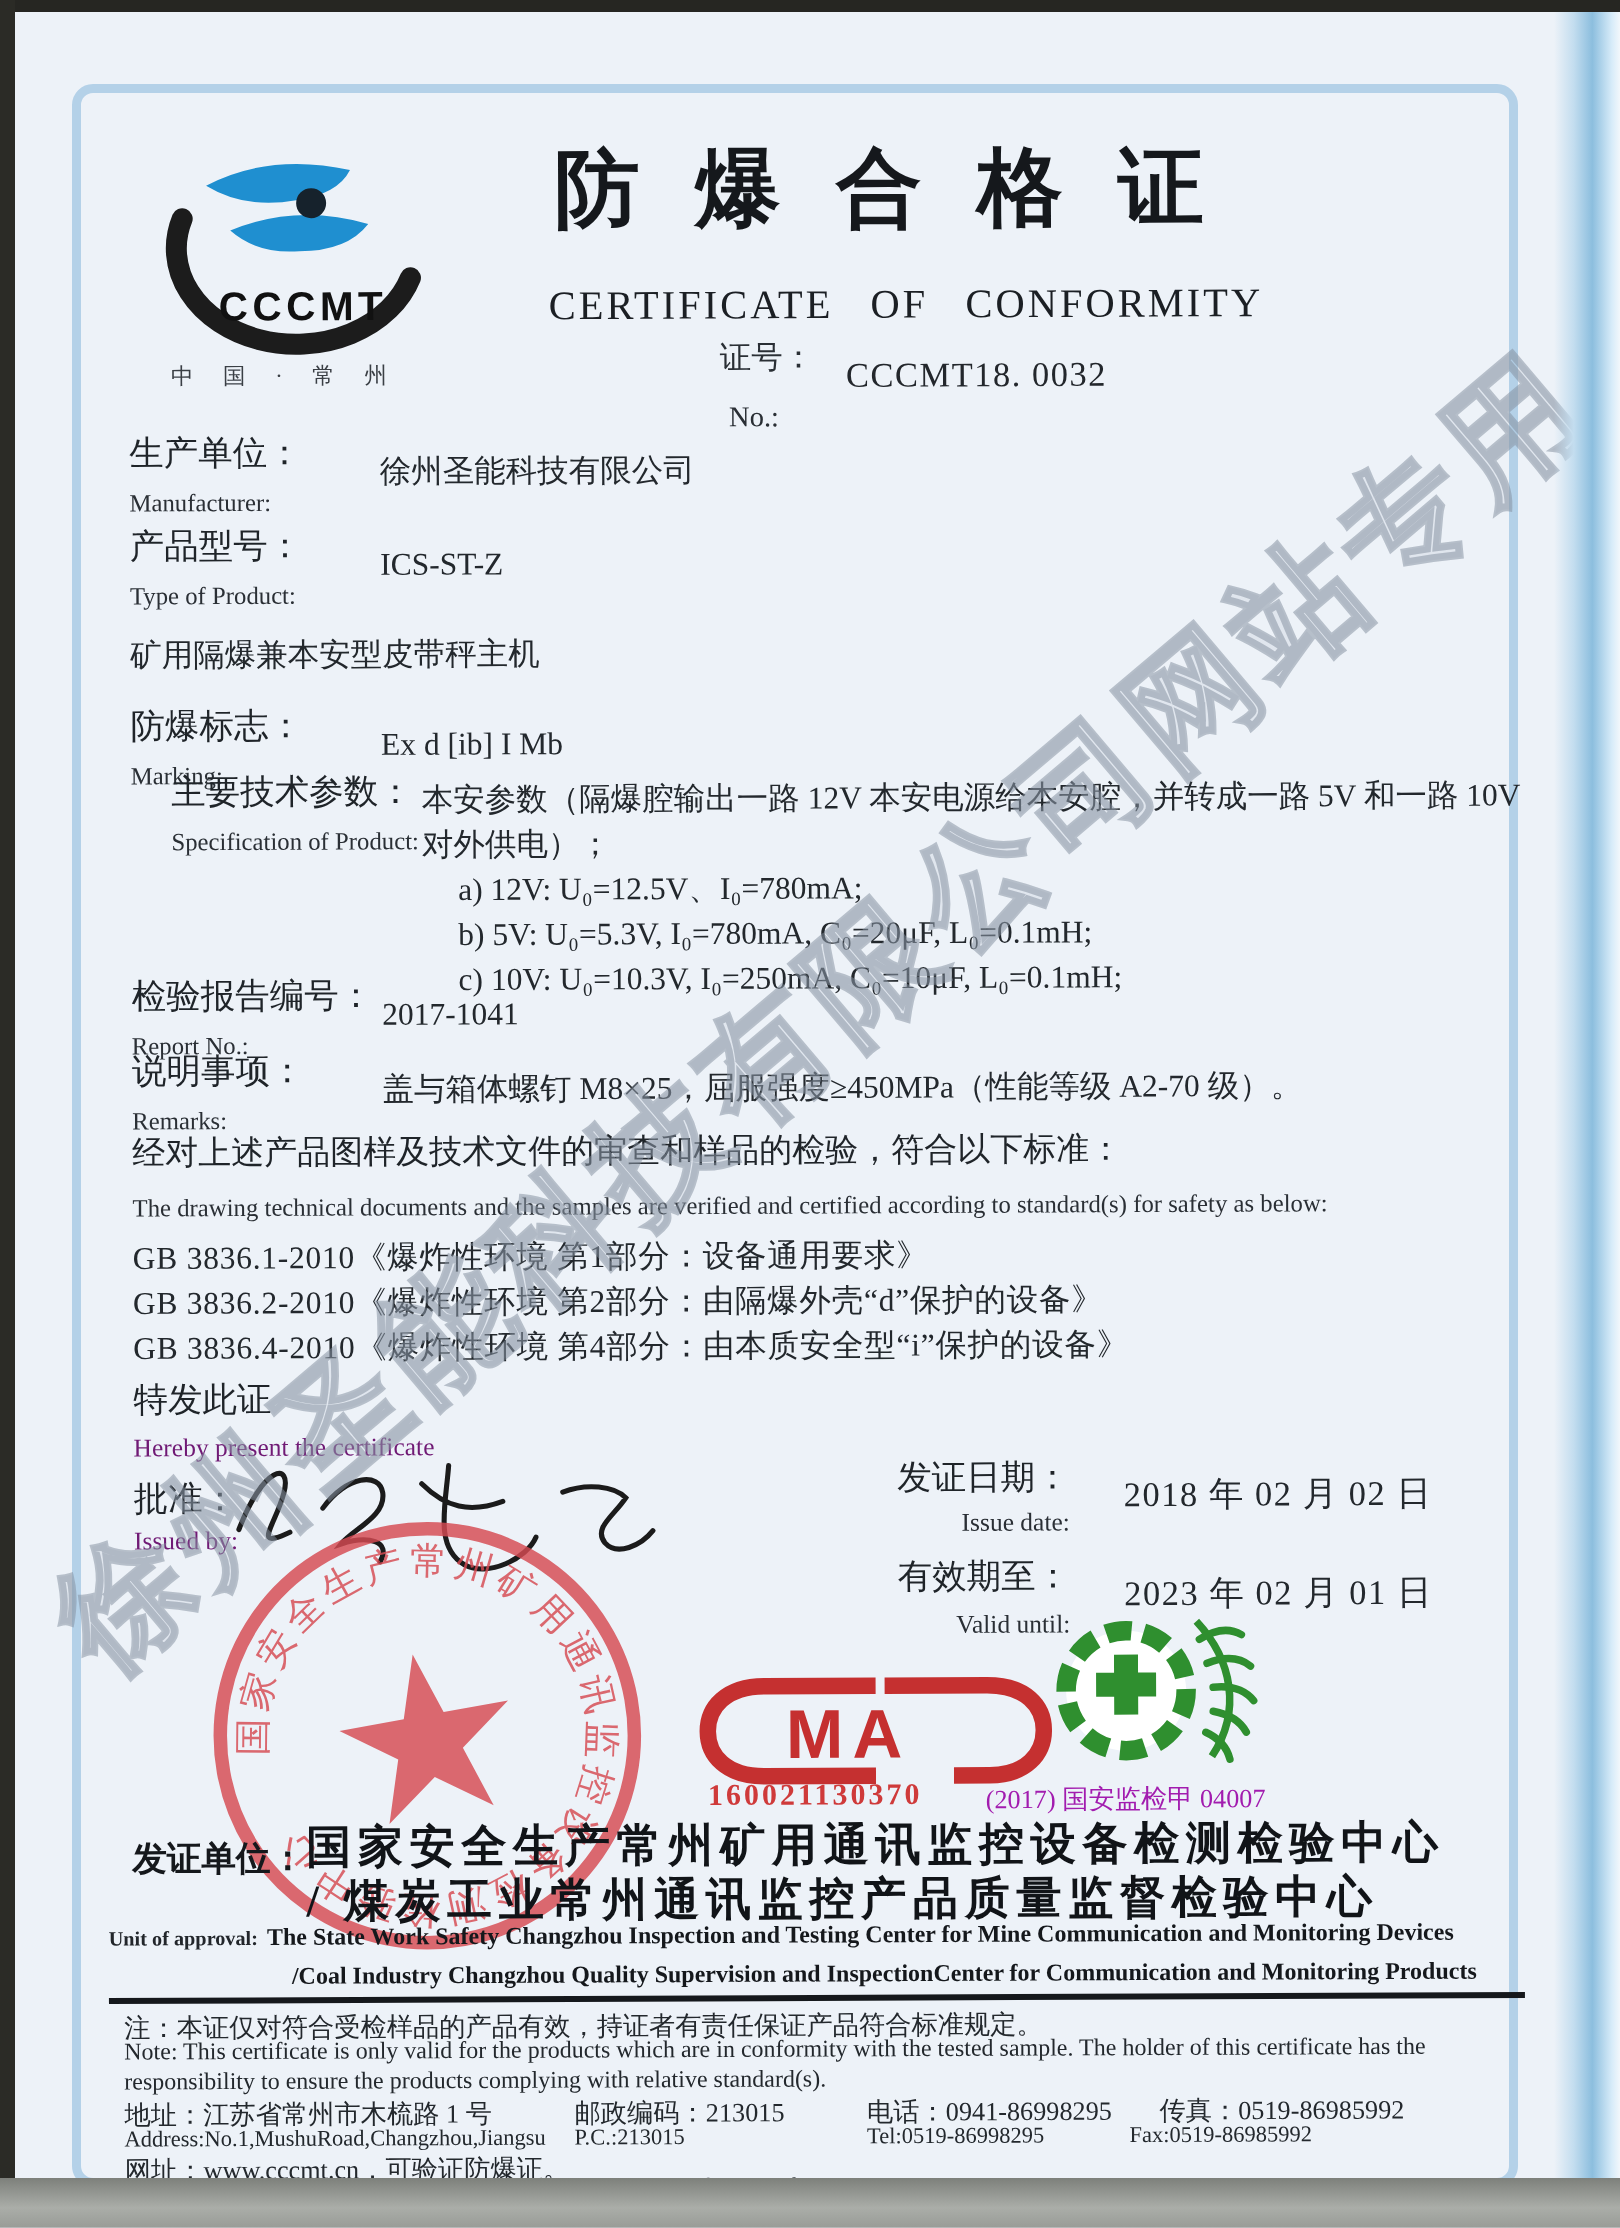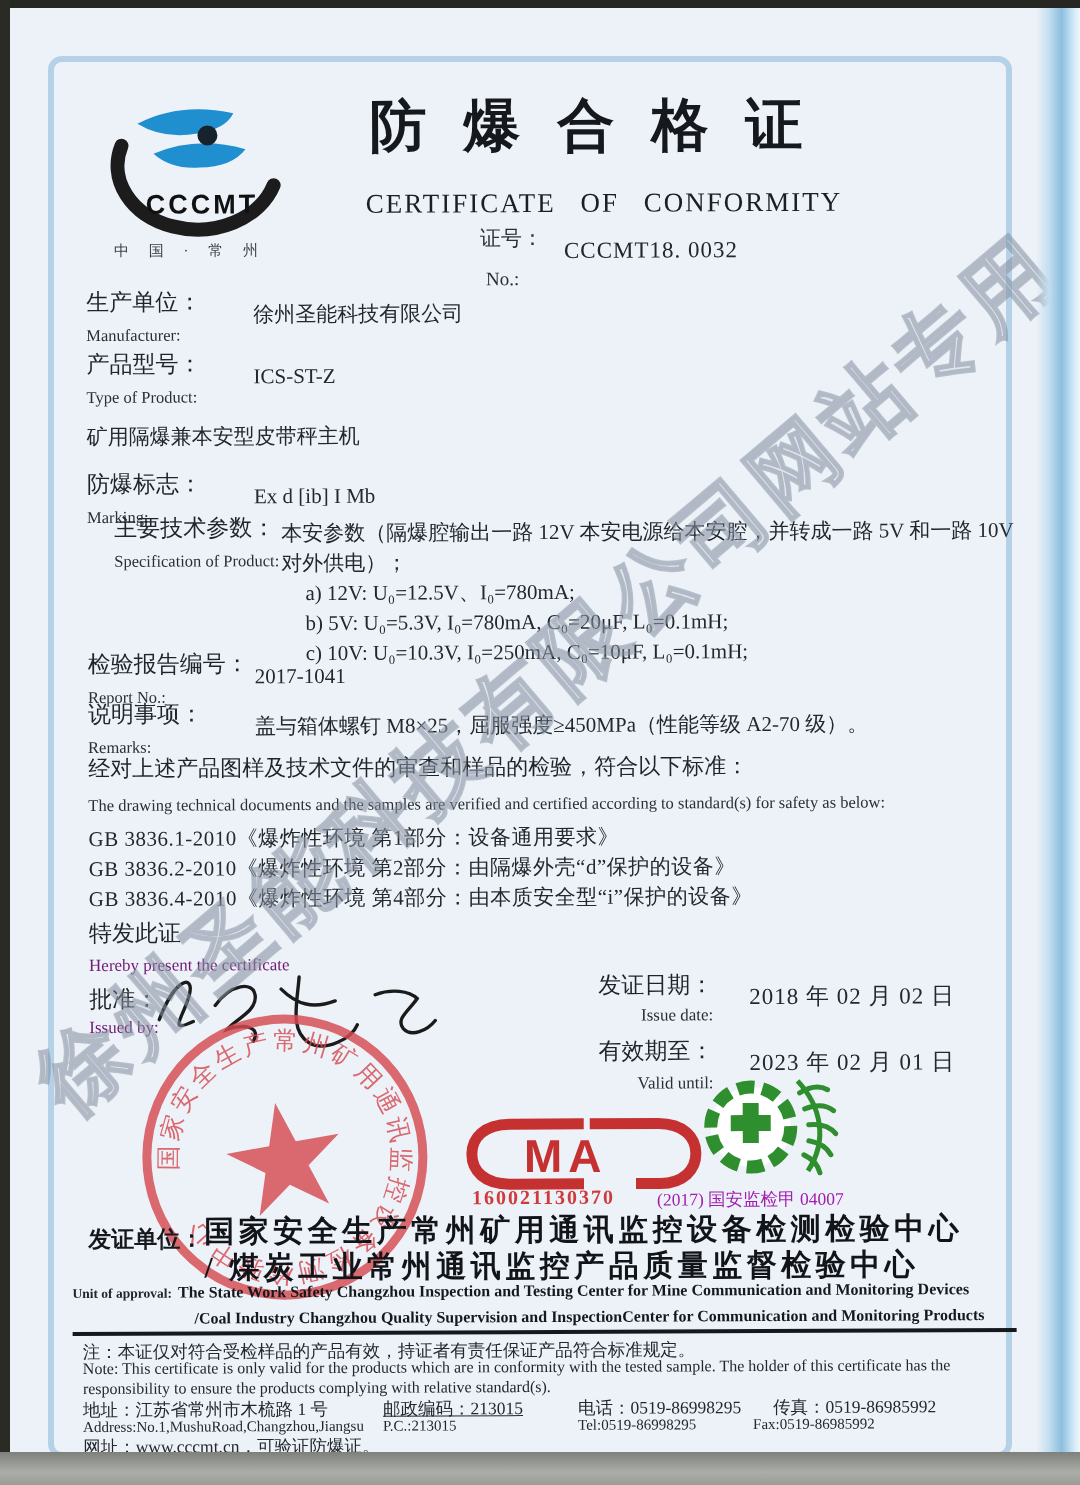--- a/index.html
+++ b/index.html
@@ -219,22 +219,22 @@
     </div>
     <div class="abs appr-en" style="left:192px;top:1308px;">/Coal Industry Changzhou Quality Supervision and InspectionCenter for Communication and Monitoring Products</div>
 
     <div class="rule" style="top:1330px;"></div>
 
     <div class="abs note-cn" style="left:80px;top:1338px;">注：本证仅对符合受检样品的产品有效，持证者有责任保证产品符合标准规定。</div>
     <div class="abs note-en" style="left:80px;top:1358px;">Note:  This certificate is only valid for the products which are in conformity with the tested sample. The holder of this certificate has the</div>
     <div class="abs note-en" style="left:80px;top:1378px;">responsibility to ensure the products complying with relative standard(s).</div>
 
     <div class="c-item" style="left:80px;top:1396px;">地址：江苏省常州市木梳路 1 号</div>
-    <div class="c-item" style="left:380px;top:1396px;text-decoration:underline;">邮政编码：213015</div>
-    <div class="c-item" style="left:575px;top:1396px;">电话：0519-86998295</div>
+    <div class="c-item" style="left:380px;top:1396px;">邮政编码：213015</div>
+    <div class="c-item" style="left:575px;top:1396px;">电话：0941-86998295</div>
     <div class="c-item" style="left:770px;top:1396px;">传真：0519-86985992</div>
 
     <div class="c-item en" style="left:80px;top:1417px;">Address:No.1,MushuRoad,Changzhou,Jiangsu</div>
     <div class="c-item en" style="left:380px;top:1417px;">P.C.:213015</div>
     <div class="c-item en" style="left:575px;top:1417px;">Tel:0519-86998295</div>
     <div class="c-item en" style="left:750px;top:1417px;">Fax:0519-86985992</div>
 
     <div class="c-item" style="left:80px;top:1433px;">网址：www.cccmt.cn，可验证防爆证。</div>
     <div class="c-item en" style="left:80px;top:1450px;">Website:  www.cccmt.cn,  You can verify the contents of the certificate on this site.</div>
 

